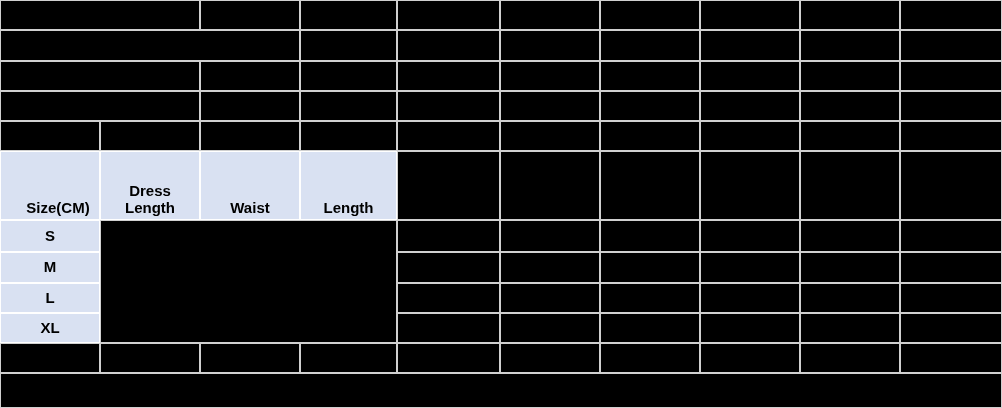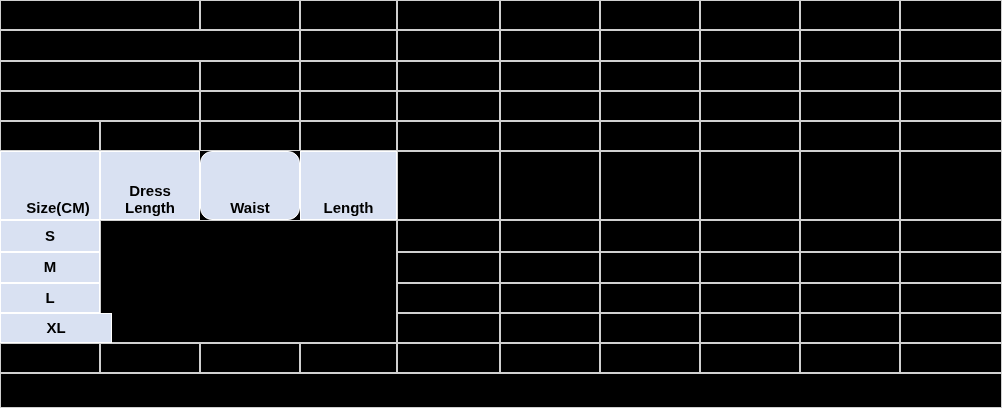--- a/index.html
+++ b/index.html
@@ -153,31 +153,31 @@
     <div class="cell" style="left: 900px; top: 343px; width: 102px; height: 30px;"></div>
     <div class="cell" style="left: 100px; top: 220px; width: 297px; height: 123px;"></div>
     <div class="cell banner" style="left: 0px; top: 373px; width: 1002px; height: 35px;"></div>
     <div class="cell hl" style="left: 0px; top: 151px; width: 100px; height: 69px; padding-left: 16px;">
       <span class="txt">Size(CM)</span>
     </div>
     <div class="cell hl" style="left: 100px; top: 151px; width: 100px; height: 69px;">
       <span class="txt">Dress
 Length</span>
     </div>
-    <div class="cell hl" style="left: 200px; top: 151px; width: 100px; height: 69px; border-radius: 12px;">
+    <div class="cell hl" style="left: 200px; top: 151px; width: 100px; height: 69px;">
       <span class="txt">Waist</span>
     </div>
     <div class="cell hl" style="left: 300px; top: 151px; width: 97px; height: 69px;">
       <span class="txt">Length</span>
     </div>
     <div class="cell hl mid" style="left: 0px; top: 220px; width: 100px; height: 32px;">
       <span class="txt">S</span>
     </div>
     <div class="cell hl mid" style="left: 0px; top: 252px; width: 100px; height: 31px;">
       <span class="txt">M</span>
     </div>
     <div class="cell hl mid" style="left: 0px; top: 283px; width: 100px; height: 30px;">
       <span class="txt">L</span>
     </div>
-    <div class="cell hl mid" style="left: 0px; top: 313px; width: 112px; height: 30px;">
+    <div class="cell hl mid" style="left: 0px; top: 313px; width: 100px; height: 30px;">
       <span class="txt">XL</span>
     </div>
   </div>
 
 </body></html>

